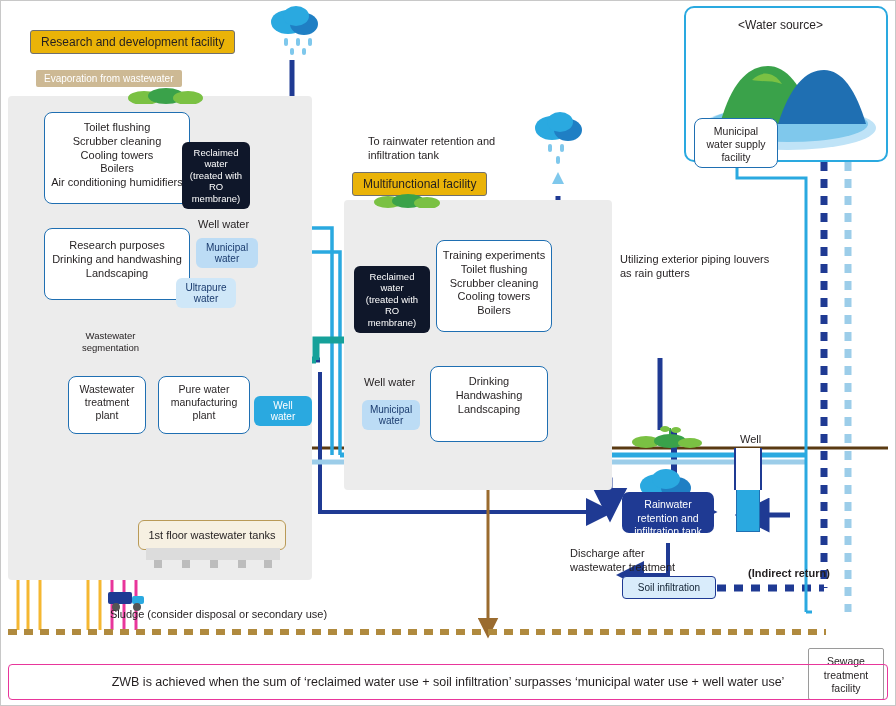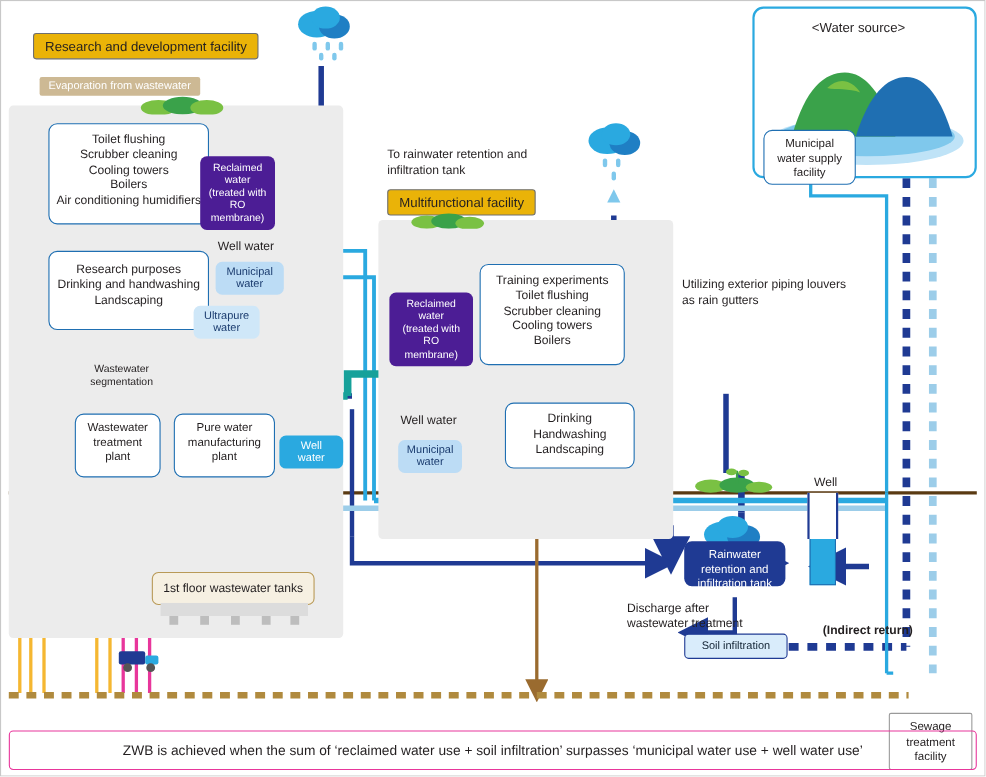--- a/index.html
+++ b/index.html
@@ -4,21 +4,21 @@
 <style>
   html,body{margin:0;padding:0;background:#fff;}
   body{width:896px;height:706px;font-family:"Liberation Sans",sans-serif;color:#231f20;}
   #stage{position:relative;width:896px;height:706px;overflow:hidden;}
   .abs{position:absolute;box-sizing:border-box;}
   .lbl{font-size:11px;line-height:1.25;}
   .panel-gray{background:#ececec;border-radius:4px;}
   .wbox{background:#fff;border:1px solid #1f6fb2;border-radius:8px;text-align:center;}
   .title-box{background:#eab308;border:1px solid #6f6f6f;border-radius:3px;padding:4px 10px;font-size:12px;}
   .tan-box{background:#cdb994;color:#fff;font-size:10px;padding:3px 8px;border-radius:2px;}
-  .teal-box{background:#4c1d95;color:#fff;font-size:9.5px;border-radius:6px;padding:5px 6px;text-align:center;line-height:1.2;}
+  .teal-box{background:#0f172a;color:#fff;font-size:9.5px;border-radius:6px;padding:5px 6px;text-align:center;line-height:1.2;}
   .blue-tag{background:#bcdcf5;color:#1a3b6e;font-size:10px;border-radius:6px;padding:4px 7px;text-align:center;}
   .cyan-tag{background:#2aa9e0;color:#fff;font-size:10px;border-radius:6px;padding:4px 7px;text-align:center;}
   .navy-box{background:#1f3a93;color:#fff;font-size:10.5px;border-radius:7px;text-align:center;line-height:1.3;padding:6px 4px;}
   .soil-box{background:#d9ecfb;border:1px solid #1f3a93;color:#123;font-size:10px;border-radius:4px;text-align:center;padding:5px 6px;}
   .sew-box{background:#fff;border:1px solid #9a9a9a;font-size:10.5px;text-align:center;border-radius:2px;padding:6px 4px;line-height:1.3;margin-top:40px;}
   .src-box{background:#fff;border:2px solid #2aa9e0;border-radius:10px;}
   .tank-box{background:#f6f0e2;border:1px solid #b99a57;border-radius:6px;font-size:11px;display:flex;align-items:center;justify-content:center;}
   .footer{border:1.5px solid #e8369b;border-radius:4px;font-size:12.5px;display:flex;align-items:center;justify-content:center;text-align:center;}
   .cap{font-size:11px;line-height:1.3;}
   svg{position:absolute;left:0;top:0;}
@@ -259,41 +259,42 @@
     <rect x="98" y="12" width="8" height="8" fill="#bdbdbd"></rect>
     <rect x="124" y="12" width="8" height="8" fill="#bdbdbd"></rect>
   </svg>
 
   <svg class="abs" style="left:106px;top:588px;" width="44" height="26">
     <rect x="2" y="4" width="24" height="12" rx="2" fill="#1f3a93"></rect>
     <rect x="26" y="8" width="12" height="8" rx="2" fill="#2aa9e0"></rect>
     <circle cx="10" cy="19" r="4" fill="#555"></circle>
     <circle cx="31" cy="19" r="4" fill="#555"></circle>
   </svg>
+  <div class="abs lbl" style="left:110px;top:608px;">Sludge (consider disposal or secondary use)</div>
 
   <div class="abs panel-gray" style="left:344px;top:200px;width:268px;height:290px;"></div>
   <div class="abs title-box" style="left:352px;top:172px;">Multifunctional facility</div>
   <svg class="abs" style="left:372px;top:192px;" width="70" height="16">
     <ellipse cx="16" cy="10" rx="14" ry="6" fill="#7ac143"></ellipse>
     <ellipse cx="36" cy="9" rx="16" ry="7" fill="#3aa24a"></ellipse>
     <ellipse cx="55" cy="11" rx="13" ry="6" fill="#7ac143"></ellipse>
   </svg>
 
-  <div class="abs wbox" style="left:436px;top:240px;width:132px;height:92px;padding-top:8px;">
+  <div class="abs wbox" style="left:436px;top:240px;width:116px;height:92px;padding-top:8px;">
     <div class="lbl">Training experiments</div>
     <div class="lbl">Toilet flushing</div>
     <div class="lbl">Scrubber cleaning</div>
     <div class="lbl">Cooling towers</div>
     <div class="lbl">Boilers</div>
   </div>
   <div class="abs teal-box" style="left:354px;top:266px;width:76px;white-space:pre-line;">Reclaimed water
 (treated with RO
 membrane)</div>
 
-  <div class="abs wbox" style="left:430px;top:366px;width:118px;height:60px;padding-top:8px;margin-left:29px;">
+  <div class="abs wbox" style="left:430px;top:366px;width:118px;height:76px;padding-top:8px;">
     <div class="lbl">Drinking</div>
     <div class="lbl">Handwashing</div>
     <div class="lbl">Landscaping</div>
   </div>
   <div class="abs lbl" style="left:364px;top:376px;">Well water</div>
   <div class="abs blue-tag" style="left:362px;top:400px;width:58px;white-space:pre-line;">Municipal
 water</div>
 
   <div class="abs src-box" style="left:684px;top:6px;width:204px;height:156px;"></div>
   <div class="abs lbl" style="left:738px;top:18px;font-size:12px;">&lt;Water source&gt;</div>
@@ -301,21 +302,21 @@
     <ellipse cx="96" cy="88" rx="88" ry="22" fill="#bfe3f7"></ellipse>
     <ellipse cx="96" cy="84" rx="80" ry="18" fill="#7fc8ec"></ellipse>
     <path d="M28,84 C40,40 58,26 76,26 C94,26 110,44 122,84 z" fill="#3aa24a"></path>
     <path d="M86,84 C98,46 114,30 132,30 C150,30 164,50 174,84 z" fill="#1f6fb2"></path>
     <path d="M60,40 C70,30 82,32 90,44 C80,40 68,42 60,40 z" fill="#7ac143"></path>
   </svg>
   <div class="abs wbox" style="left:694px;top:118px;width:84px;height:50px;padding-top:6px;white-space:pre-line;font-size:10.5px;line-height:1.25;border:1px solid #1f6fb2;background:#fff;">Municipal
 water supply
 facility</div>
 
-  <div class="abs cap" style="left:352px;top:134px;white-space:pre-line;">To rainwater retention and
+  <div class="abs cap" style="left:368px;top:134px;white-space:pre-line;">To rainwater retention and
 infiltration tank</div>
   <div class="abs cap" style="left:620px;top:252px;white-space:pre-line;">Utilizing exterior piping louvers
 as rain gutters</div>
   <div class="abs cap" style="left:740px;top:432px;">Well</div>
   <div class="abs cap" style="left:522px;top:546px;white-space:pre-line;margin-left:48px;">Discharge after
 wastewater treatment</div>
   <div class="abs cap" style="left:748px;top:566px;font-weight:bold;">(Indirect return)</div>
 
   <div class="abs" style="left:736px;top:488px;width:24px;height:44px;background:#2aa9e0;border:1px solid #1f6fb2;"></div>
   <div class="abs" style="left:734px;top:448px;width:28px;height:42px;background:#fff;border-left:2px solid #1f3a93;border-right:2px solid #1f3a93;"></div>

